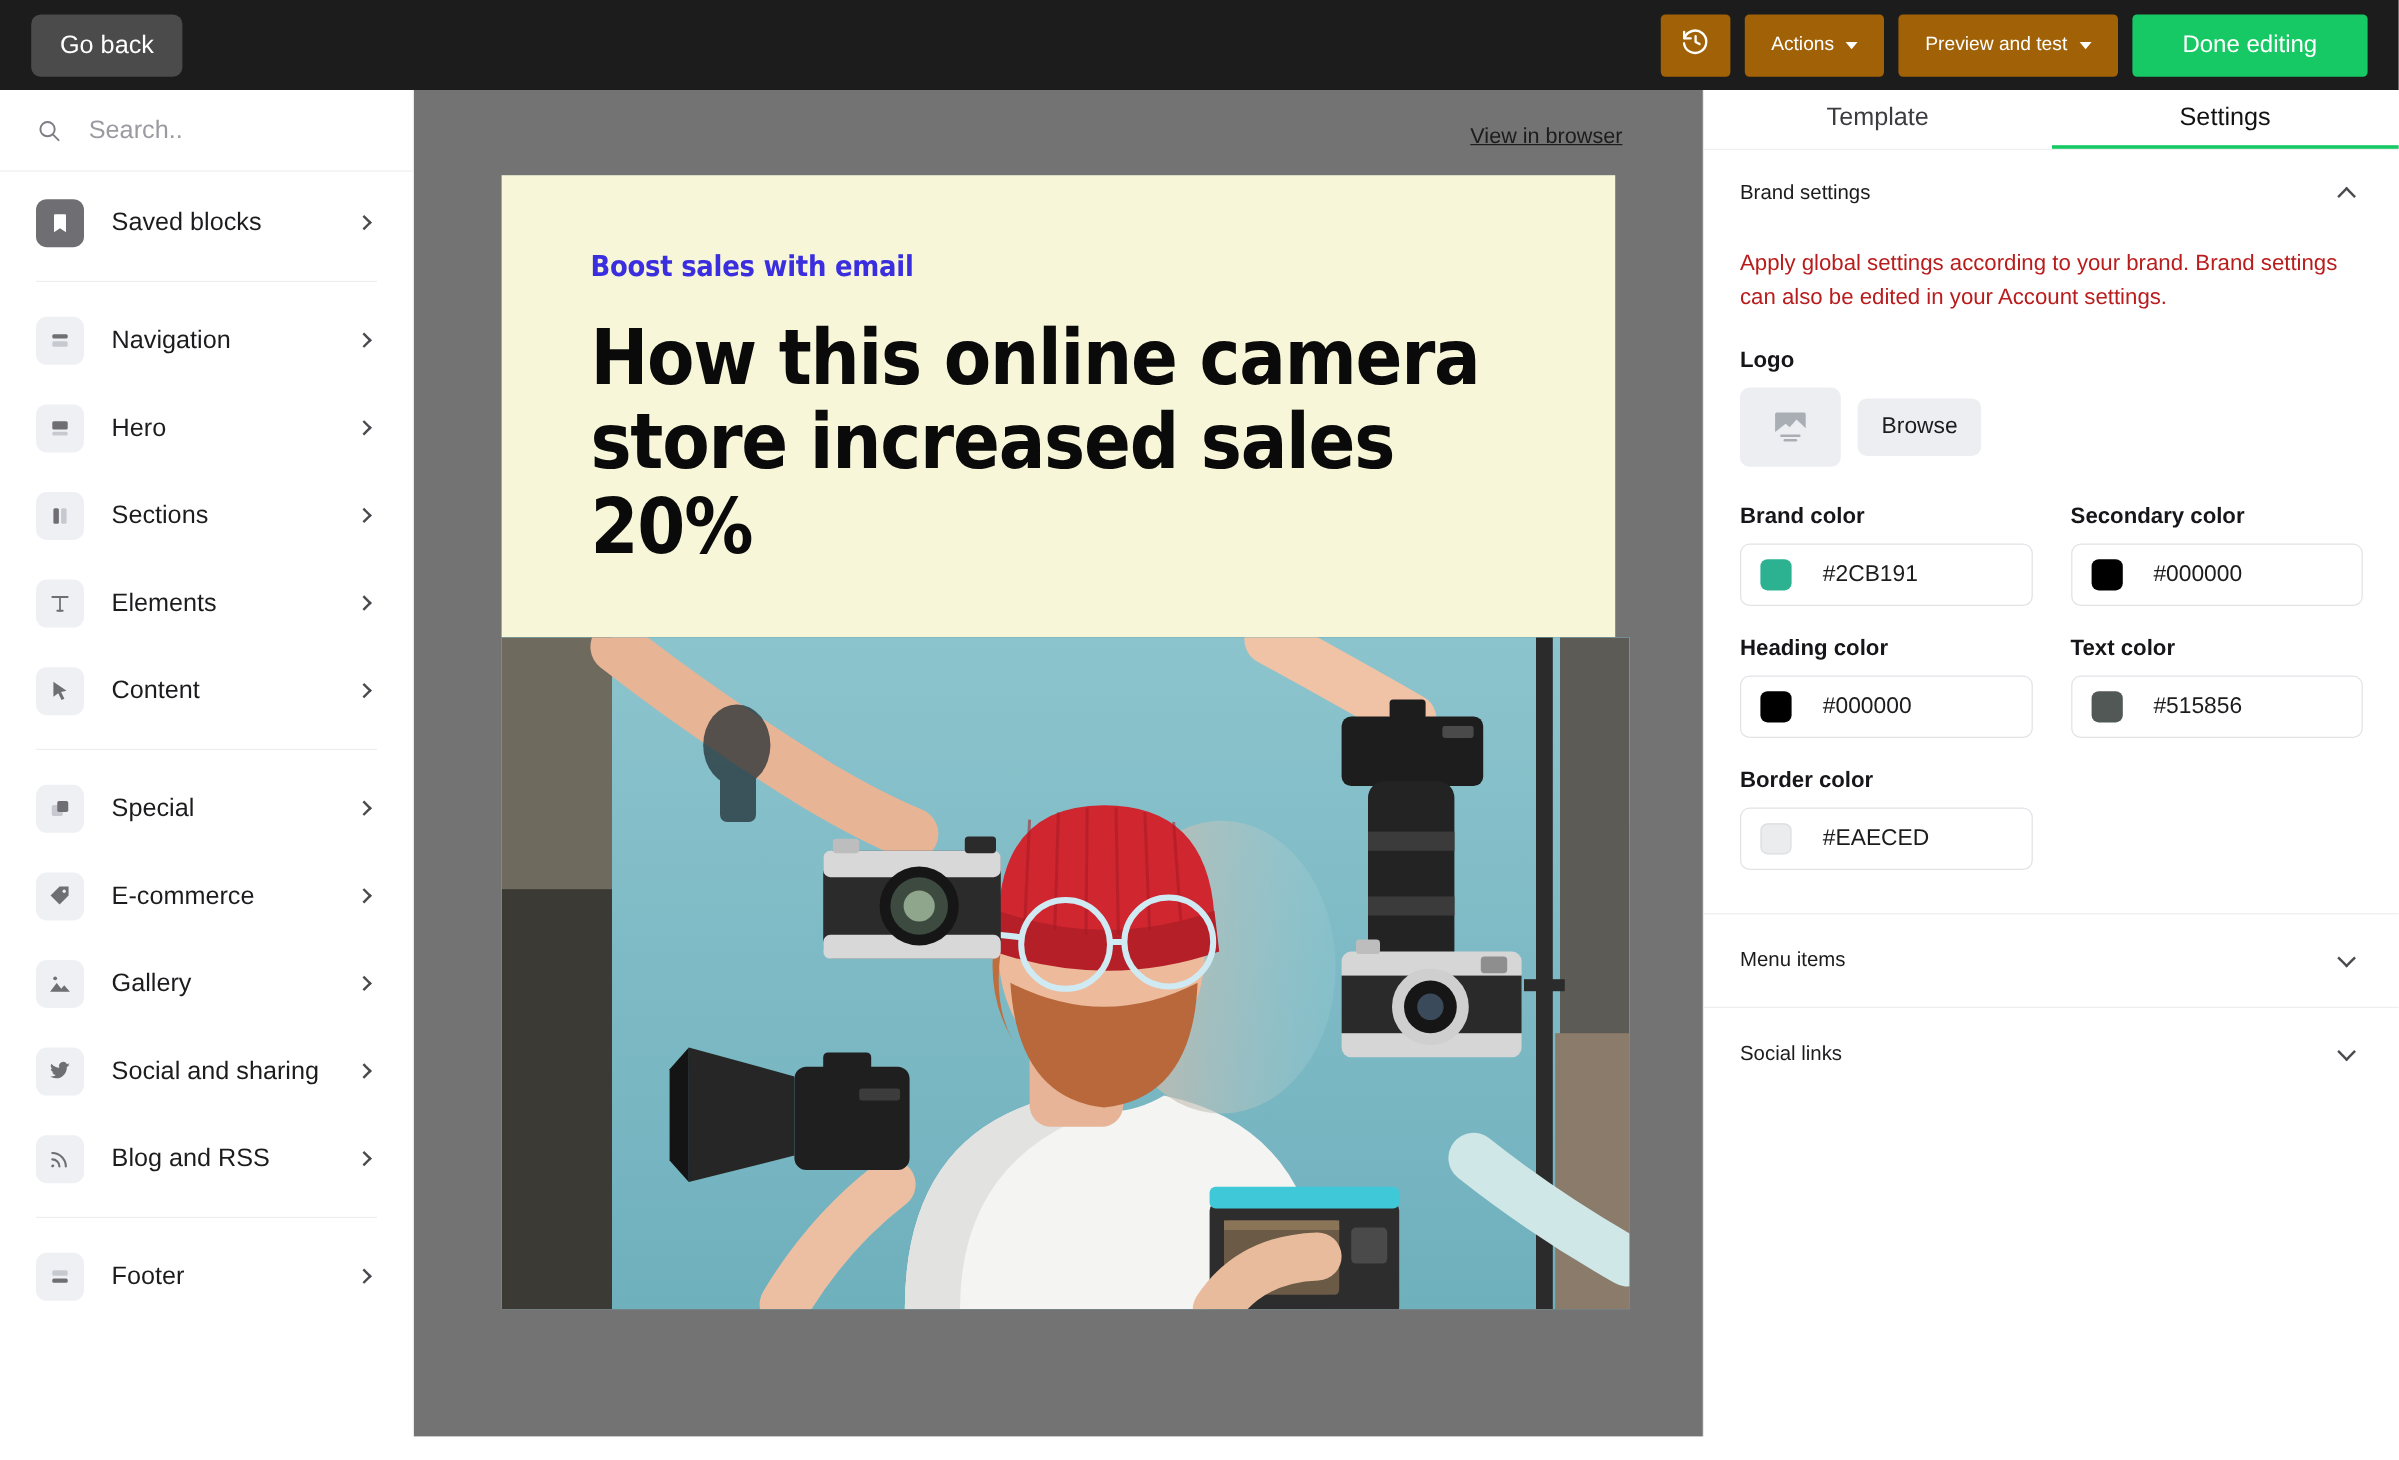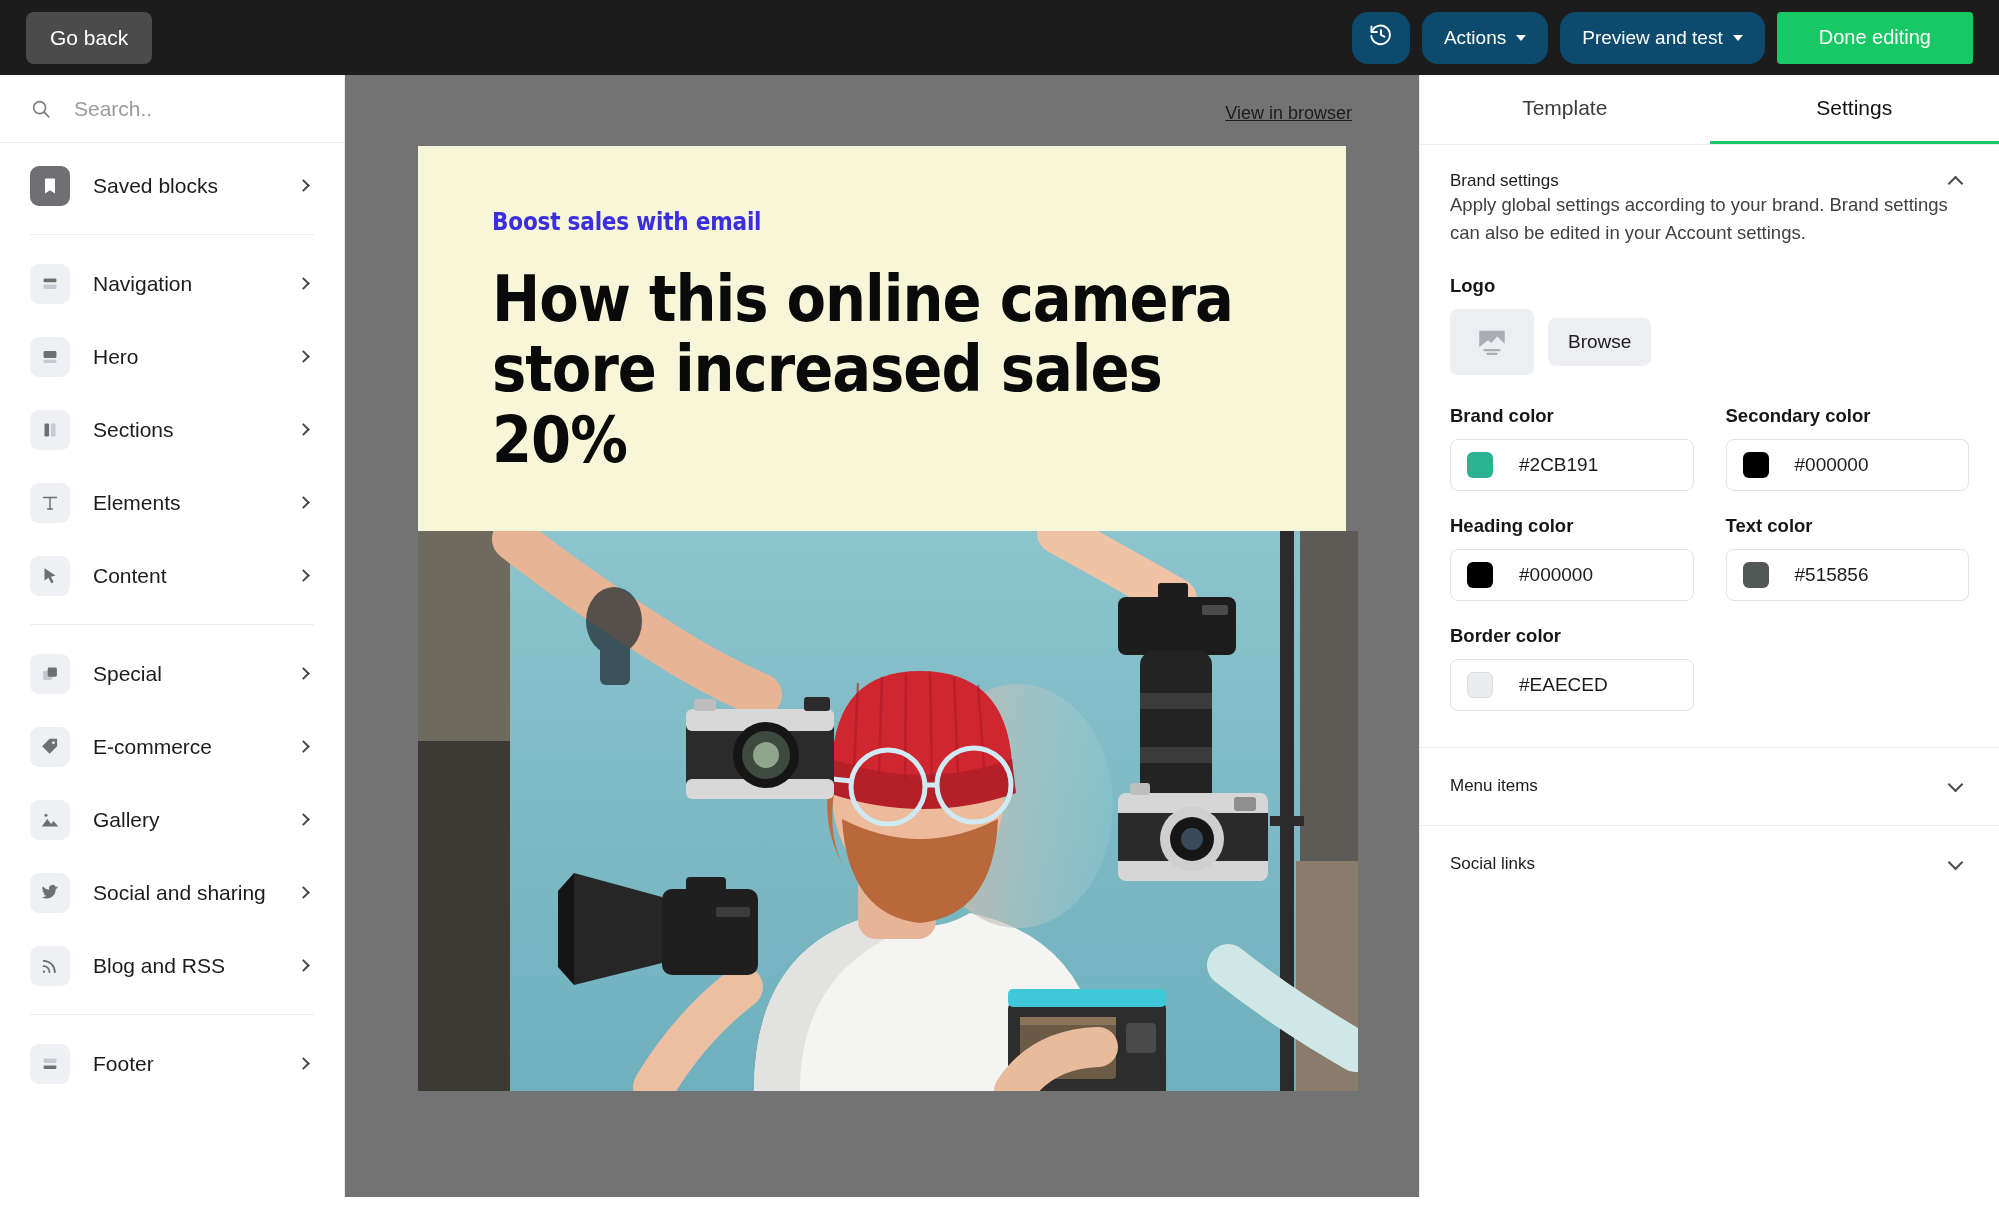--- a/index.html
+++ b/index.html
@@ -26,22 +26,22 @@
   }
   #go-back {
     background: #4b4b4b; color: #fff;
     font-size: 21px; border-radius: 8px;
     padding: 0 24px; height: 52px;
   }
   #topbar-right {
     margin-left: auto; display: flex; align-items: center; gap: 12px;
   }
   .dark-btn {
-    background: #0c4a6e; color: #fff;
-    font-size: 19px; border-radius: 16px;
+    background: #a16207; color: #fff;
+    font-size: 16px; border-radius: 4px;
     height: 52px; padding: 0 22px; gap: 10px;
   }
   #history-btn { width: 58px; padding: 0; }
   #done-editing {
     background: #17c964; color: #fff;
     font-size: 20px; border-radius: 4px;
     height: 52px; padding: 0 42px;
   }
   .caret {
     width: 0; height: 0;
@@ -141,21 +141,21 @@
     background: #79b8c4;
   }
 
   
   #rightpanel {
     width: 580px; flex: 0 0 580px;
     background: #fff;
     border-left: 1px solid #e9e9ec;
     display: flex; flex-direction: column;
   }
-  #tabs { display: flex; height: 70px; border-bottom: 1px solid #eeeef1; }
+  #tabs { display: flex; height: 50px; border-bottom: 1px solid #eeeef1; }
   .tab {
     flex: 1; display: flex; align-items: center; justify-content: center;
     font-size: 21px; color: #3b3b40; cursor: pointer;
     border-bottom: 3px solid transparent;
     height: 100%;
   }
   .tab.active { color: #111; border-bottom-color: #17c964; }
   #brand-section { padding: 26px 30px 0 30px; }
   .sec-head {
     display: flex; align-items: center; justify-content: space-between;
@@ -168,22 +168,22 @@
     border-top: 2.2px solid #4a4a4f;
     transform: rotate(45deg); margin-right: 8px; margin-top: 4px;
   }
   .chev-down {
     width: 11px; height: 11px;
     border-right: 2.2px solid #4a4a4f;
     border-bottom: 2.2px solid #4a4a4f;
     transform: rotate(45deg); margin-right: 8px; margin-bottom: 4px;
   }
   #brand-desc {
-    margin-top: 0; font-size: 18.5px;
-    line-height: 1.5; color: #404040; max-width: 500px;
+    margin-top: 34px; font-size: 18.5px;
+    line-height: 1.5; color: #b91c1c; max-width: 500px;
   }
   .field-label {
     font-size: 18.5px; font-weight: bold;
     color: #16161a; margin-bottom: 12px;
   }
   #logo-block { margin-top: 28px; }
   #logo-row { display: flex; align-items: center; gap: 14px; }
   #logo-thumb {
     width: 84px; height: 66px; border-radius: 8px;
     background: #eceef1; display: flex;

